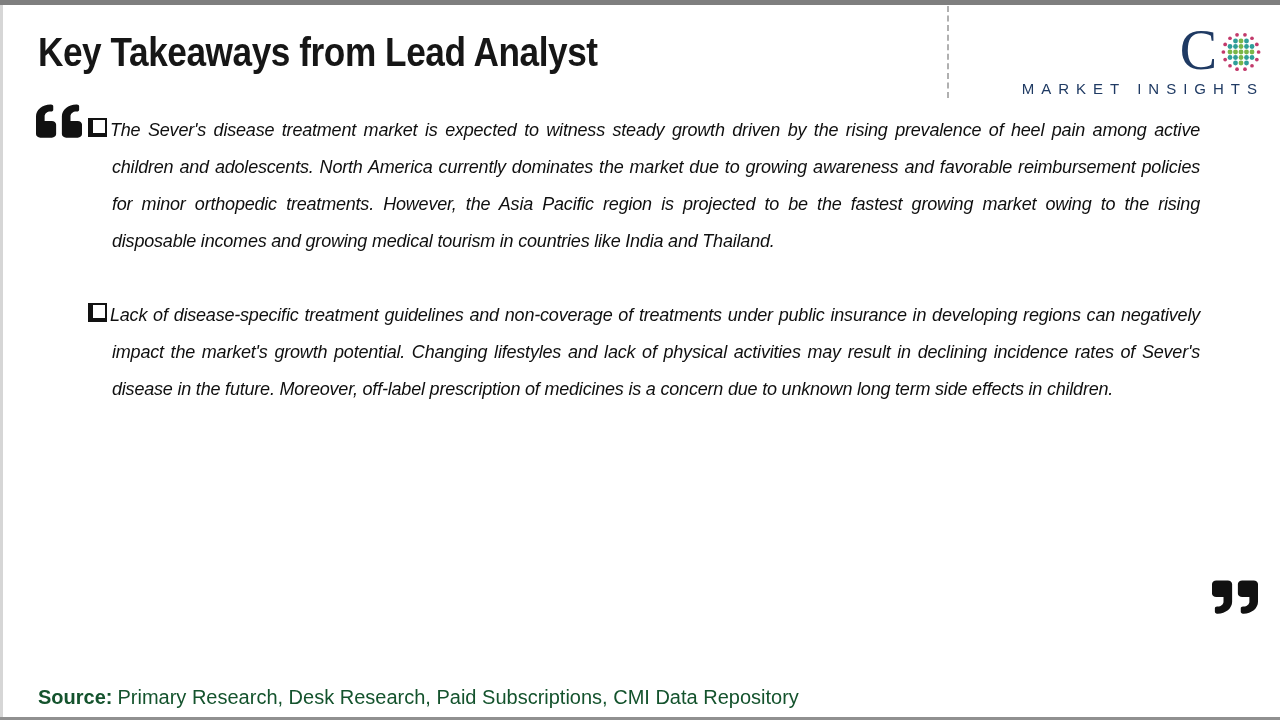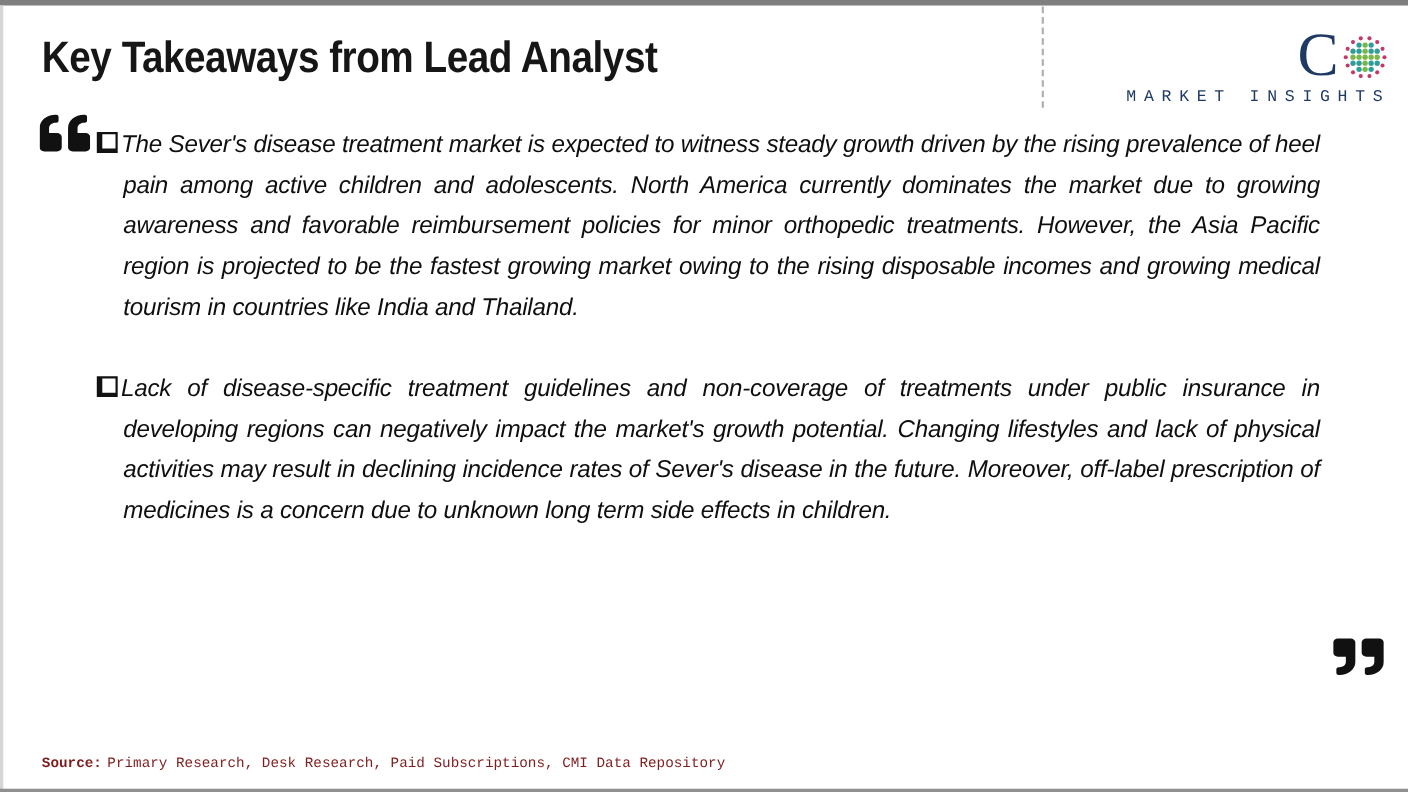--- a/index.html
+++ b/index.html
@@ -30,55 +30,55 @@
   .logo-row {
     display: flex; align-items: center; justify-content: flex-end;
     font-family: "Liberation Serif", serif;
     font-size: 56px; line-height: 1; color: var(--navy, #1f3a63);
     letter-spacing: 1px;
   }
   .logo-globe { margin: 0 1px; position: relative; top: 2px; }
   .logo-sub {
     margin-top: 2px; text-align: right;
     font-size: 15px; letter-spacing: 7px; font-weight: 500;
-    color: var(--navy, #1f3a63); white-space: nowrap; font-family: Liberation Mono, monospace;
+    color: var(--navy, #1f3a63); white-space: nowrap;
   }
   .dot-teal    { fill: var(--teal, #2f9e99); }
   .dot-green   { fill: var(--green, #7ab648); }
   .dot-magenta { fill: var(--magenta, #c23a6b); }
 
   .dashed-sep {
     position: absolute; left: 947px; top: 6px; height: 92px; width: 0;
     border-left: 2px dashed #b0b0b0;
   }
 
   
   .open-quote  { position: absolute; left: 36px;  top: 102px; }
   .close-quote { position: absolute; right: 22px; top: 578px; transform: rotate(180deg); }
   .quote-svg path { fill: #111111; }
 
   
   .content { position: absolute; left: 88px; top: 112px; width: 1112px; }
   .para {
-    font-size: 22px; font-style: italic; line-height: 37px;
+    font-size: 18px; font-style: italic; line-height: 37px;
     text-align: justify; color: #0f0f0f;
     padding-left: 24px; text-indent: -24px;
     letter-spacing: -0.2px;
   }
   .para + .para { margin-top: 37px; }
   .square-bullet {
     display: inline-block; width: 12px; height: 13px;
     border-style: solid; border-color: #121212;
     border-width: 2px 2px 4px 5px;
     margin-right: 3px; vertical-align: -1px;
     text-indent: 0;
   }
 
   
-  .source { position: absolute; left: 38px; top: 686px; font-size: 13px; color: #7f1d1d; font-family: Liberation Mono, monospace; }
+  .source { position: absolute; left: 38px; top: 686px; font-size: 20px; color: #14532d; }
   .source .src-label { font-weight: bold; }
   .source .src-text { margin-left: 5px; }
 </style>
 </head>
 <body>
 
 <div>
 
   <div class="top-bar"></div>
   <div class="left-bar"></div>

